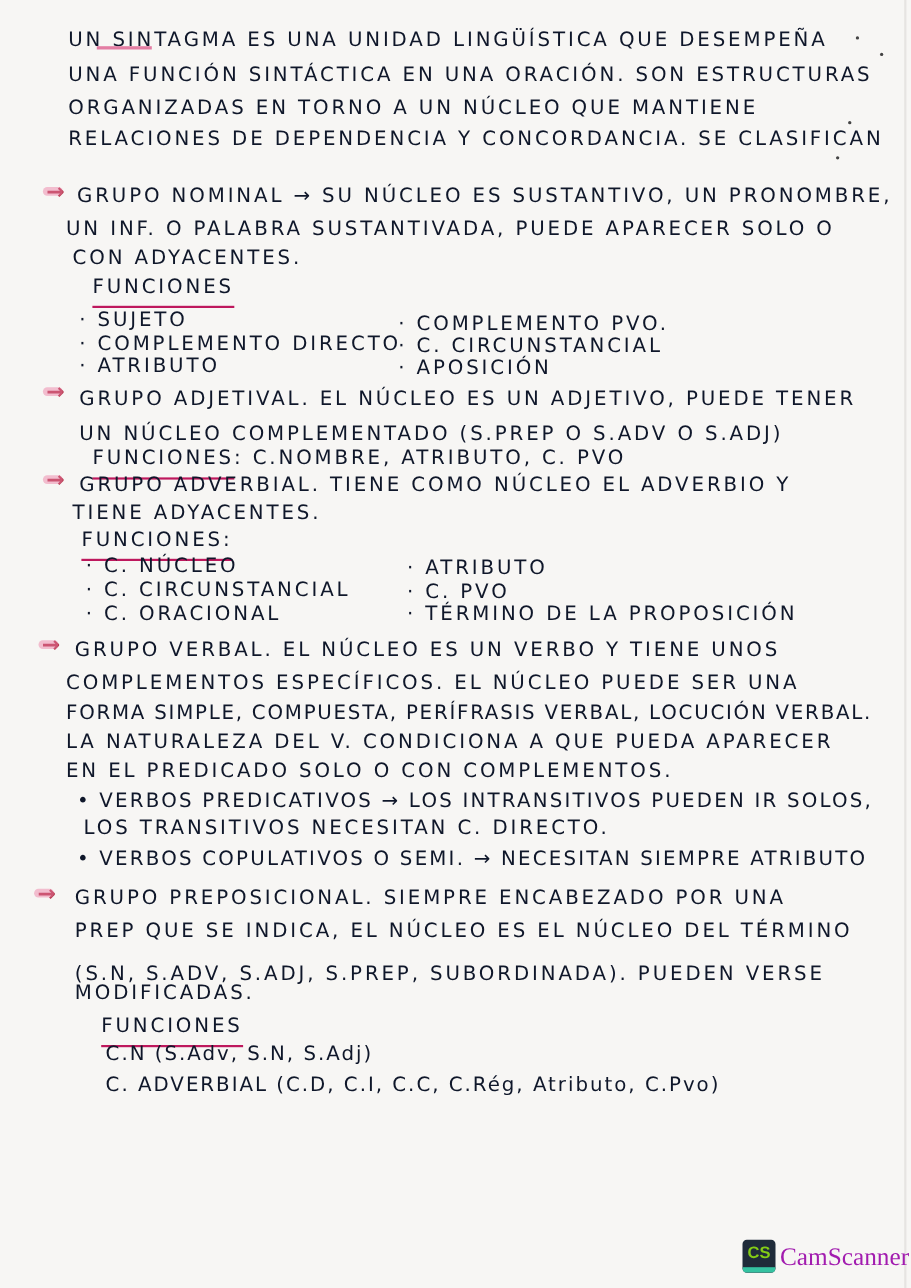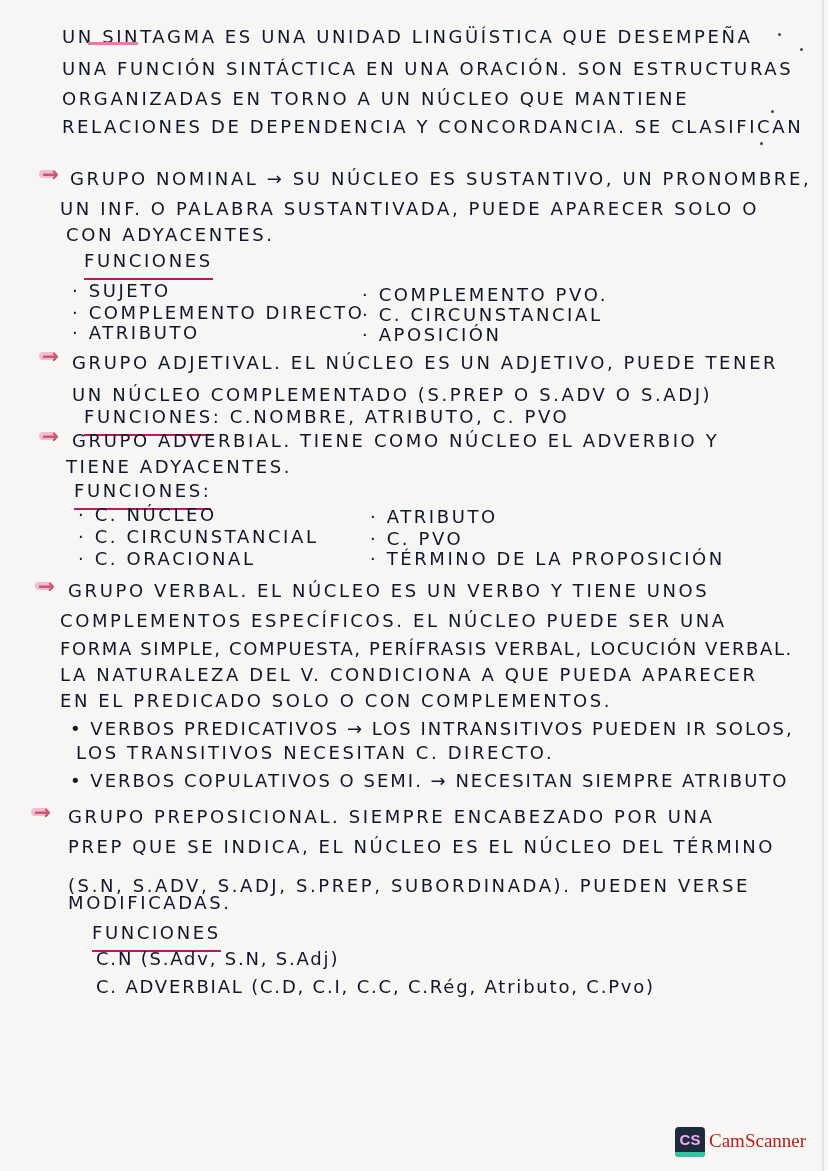--- a/index.html
+++ b/index.html
@@ -22,26 +22,26 @@
   .arrow::after {
     content: ""; position: absolute; left: -3px; top: 8px; width: 18px; height: 8px;
     background: rgba(236, 120, 160, 0.45); border-radius: 4px;
   }
   .ul { display: inline-block; border-bottom: 2px solid #be185d; padding-bottom: 7px; line-height: 1.1; }
   .hl { border-bottom: 3px solid #e37da3; }
   .dot { position: absolute; width: 3px; height: 3px; border-radius: 50%; background: #444; }
   .cs-badge {
     position: absolute; left: 675px; top: 1127px; width: 30px; height: 30px;
     background: #1f2b3a; border-radius: 4px; overflow: hidden;
-    color: #f0abfc; font-weight: bold; font-size: 15px; text-align: center; line-height: 26px;
+    color: #84cc16; font-weight: bold; font-size: 15px; text-align: center; line-height: 26px;
     font-family: "Liberation Sans", sans-serif;
   }
   .cs-badge::after { content: ""; position: absolute; left: 0; right: 0; bottom: 0; height: 5px; background: #35c2a1; }
   .cs-name {
-    position: absolute; left: 709px; top: 1130px; font-size: 19px; color: #b91c1c;
+    position: absolute; left: 709px; top: 1130px; font-size: 23px; color: #a21caf;
     font-family: "Liberation Serif", serif;
   }
 </style>
 </head>
 <body>
 
 <div class="page">
   <div class="edge"></div>
 
   <div class="line" style="left:62px;top:26px;">

